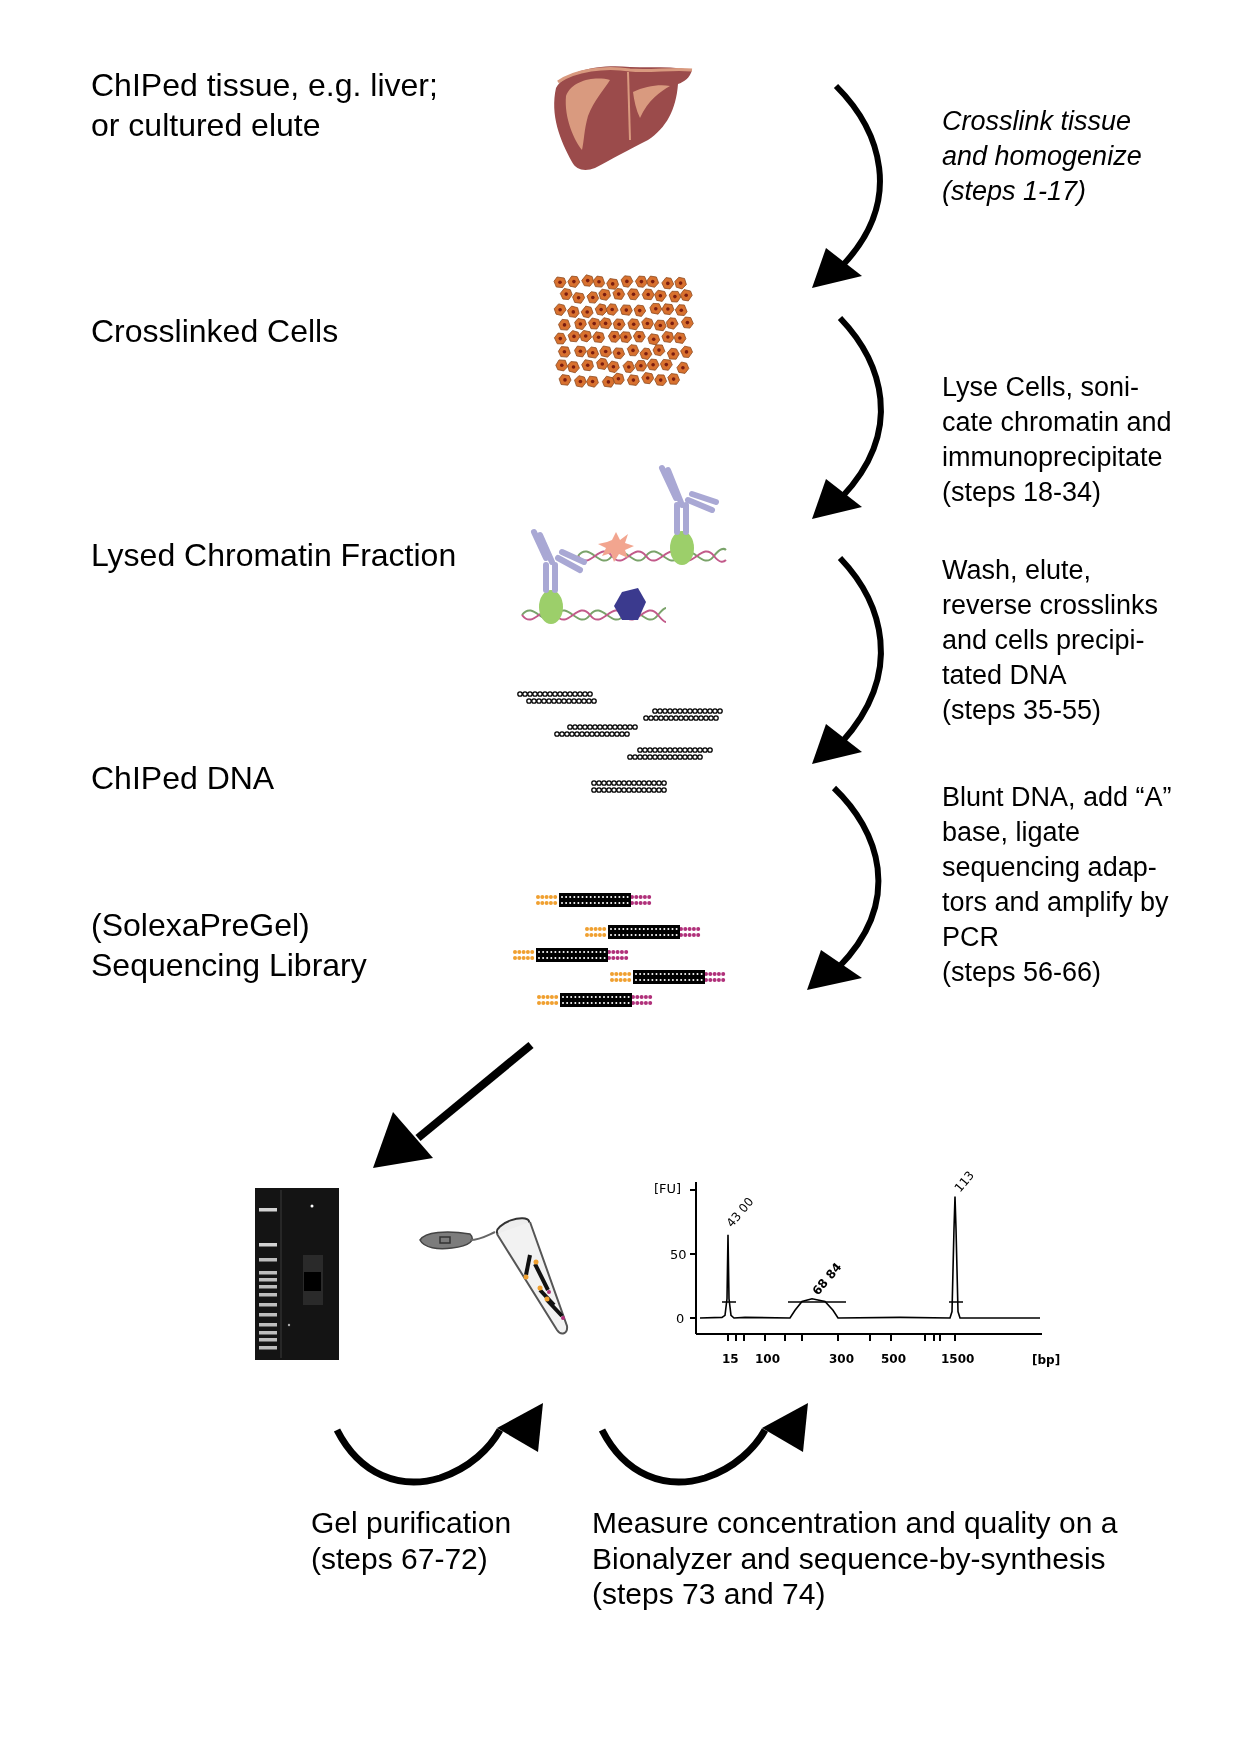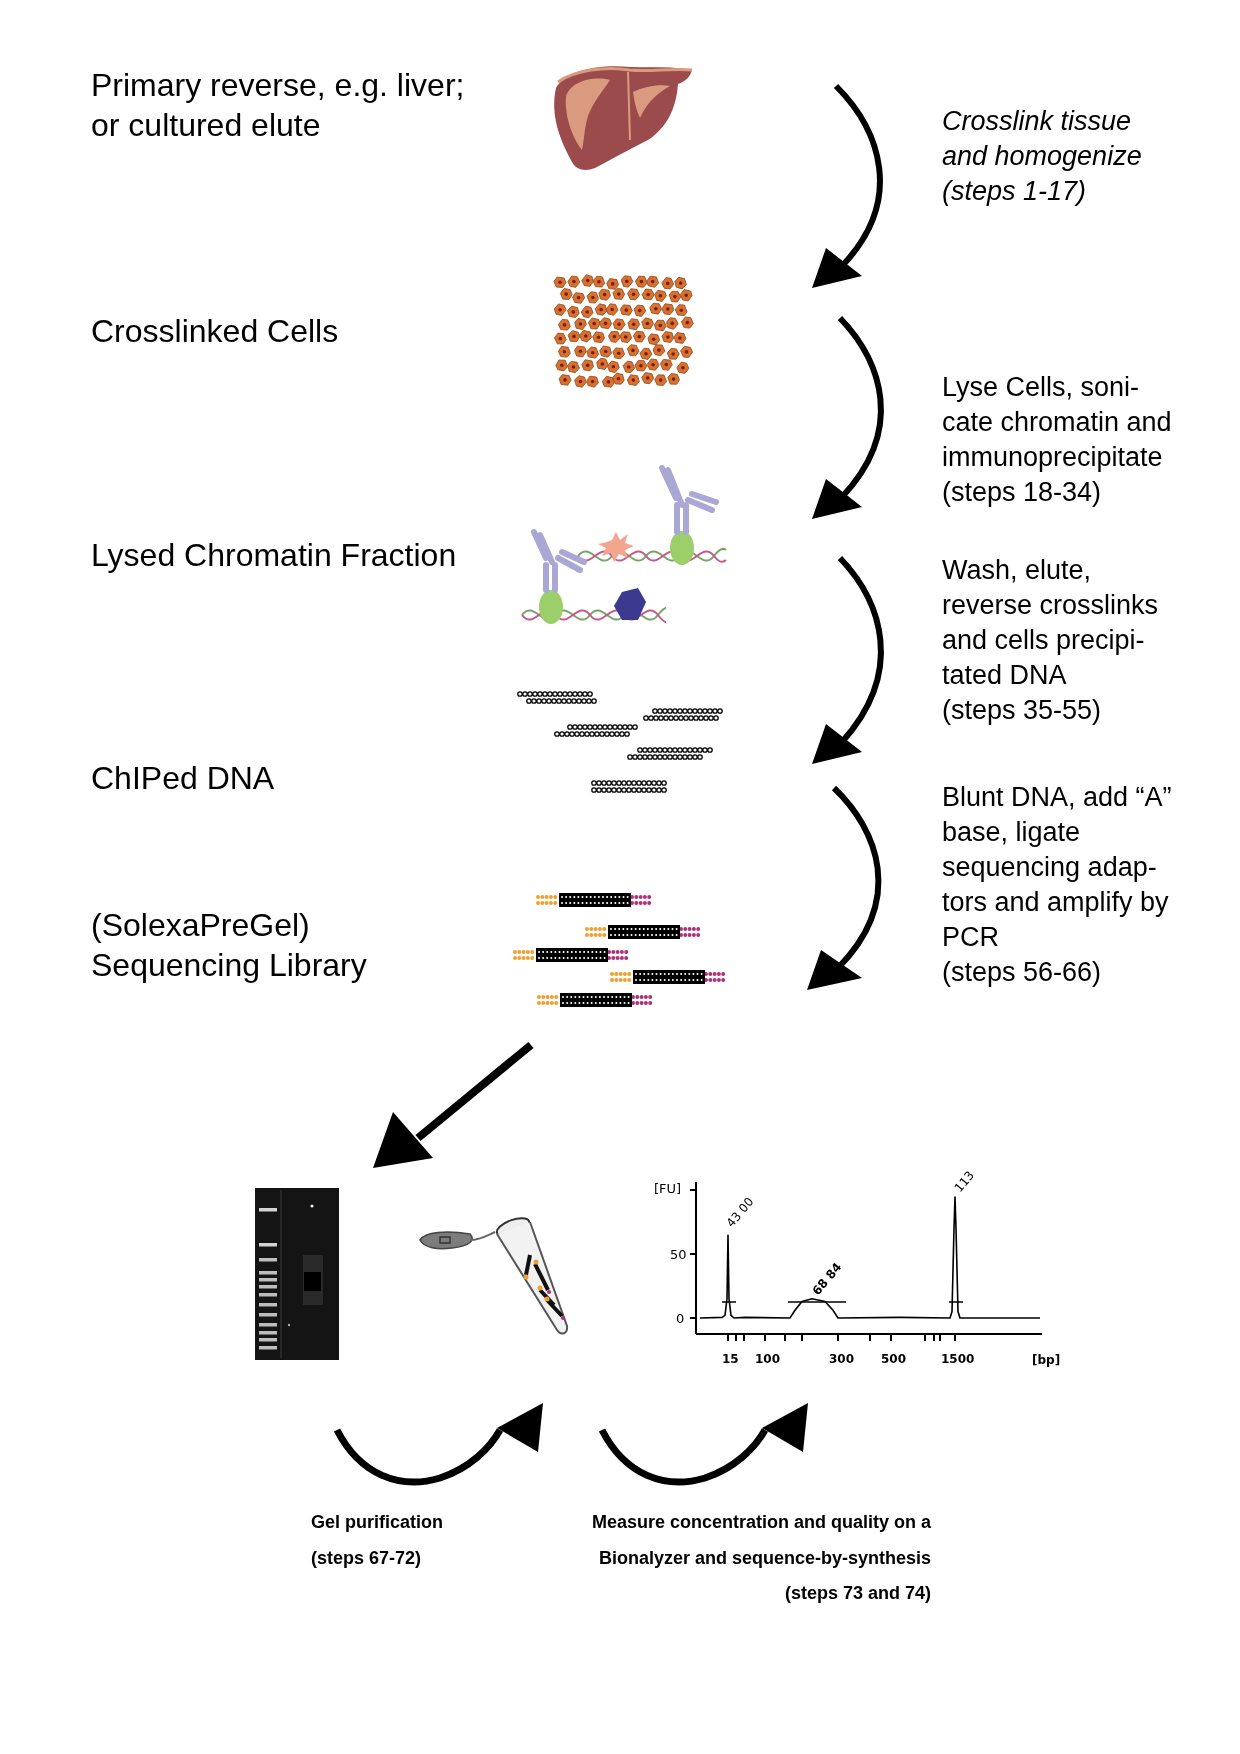--- a/index.html
+++ b/index.html
@@ -1,27 +1,27 @@
 <!DOCTYPE html>
 <html><head>
 <meta charset="utf-8">
 <style>
   html, body { margin:0; padding:0; background:#ffffff; }
   body { width:1240px; height:1754px; position:relative; overflow:hidden; font-family:"Liberation Sans", sans-serif; color:#000; }
   .stage-label { position:absolute; left:91px; font-size:32px; line-height:40px; white-space:nowrap; }
   .step-text { position:absolute; left:942px; font-size:27px; line-height:35px; white-space:nowrap; }
-  .bottom-text { position:absolute; font-size:18px; line-height:35.5px; white-space:nowrap;font-weight:bold; }
+  .bottom-text { position:absolute; font-size:30px; line-height:35.5px; white-space:nowrap; }
   svg.layer { position:absolute; left:0; top:0; }
   .line { display:block; }
 </style>
 </head>
 <body>
 
 <div class="stage-label" style="top:65px;">
-  <span class="line">Primary reverse, e.g. liver;</span>
+  <span class="line">ChIPed tissue, e.g. liver;</span>
   <span class="line">or cultured elute</span>
 </div>
 <div class="stage-label" style="top:311px;">
   <span class="line">Crosslinked Cells</span>
 </div>
 <div class="stage-label" style="top:535px;">
   <span class="line">Lysed Chromatin Fraction</span>
 </div>
 <div class="stage-label" style="top:758px;">
   <span class="line">ChIPed DNA</span>
@@ -55,21 +55,21 @@
   <span class="line">sequencing adap-</span>
   <span class="line">tors and amplify by</span>
   <span class="line">PCR</span>
   <span class="line">(steps 56-66)</span>
 </div>
 
 <div class="bottom-text" style="left:311px; top:1505px;">
   <span class="line">Gel purification</span>
   <span class="line">(steps 67-72)</span>
 </div>
-<div class="bottom-text" style="left:592px; top:1505px;text-align:right;">
+<div class="bottom-text" style="left:592px; top:1505px;">
   <span class="line">Measure concentration and quality on a</span>
   <span class="line">Bionalyzer and sequence-by-synthesis</span>
   <span class="line">(steps 73 and 74)</span>
 </div>
 
 <svg class="layer" width="1240" height="1754" viewBox="0 0 1240 1754">
 
   <g>
     <path d="M556,88 C566,70 600,64 630,67 C650,68 670,66 692,70 C690,78 684,82 678,84 C676,110 666,128 648,140 C628,150 610,160 595,168 C585,172 576,170 572,162 C560,140 550,115 556,88 Z" fill="#9b4b4b"></path>
     <path d="M566,96 C572,80 595,76 610,80 C604,90 594,100 588,116 C584,130 584,142 582,150 C574,140 564,118 566,96 Z" fill="#d99a7f"></path>

